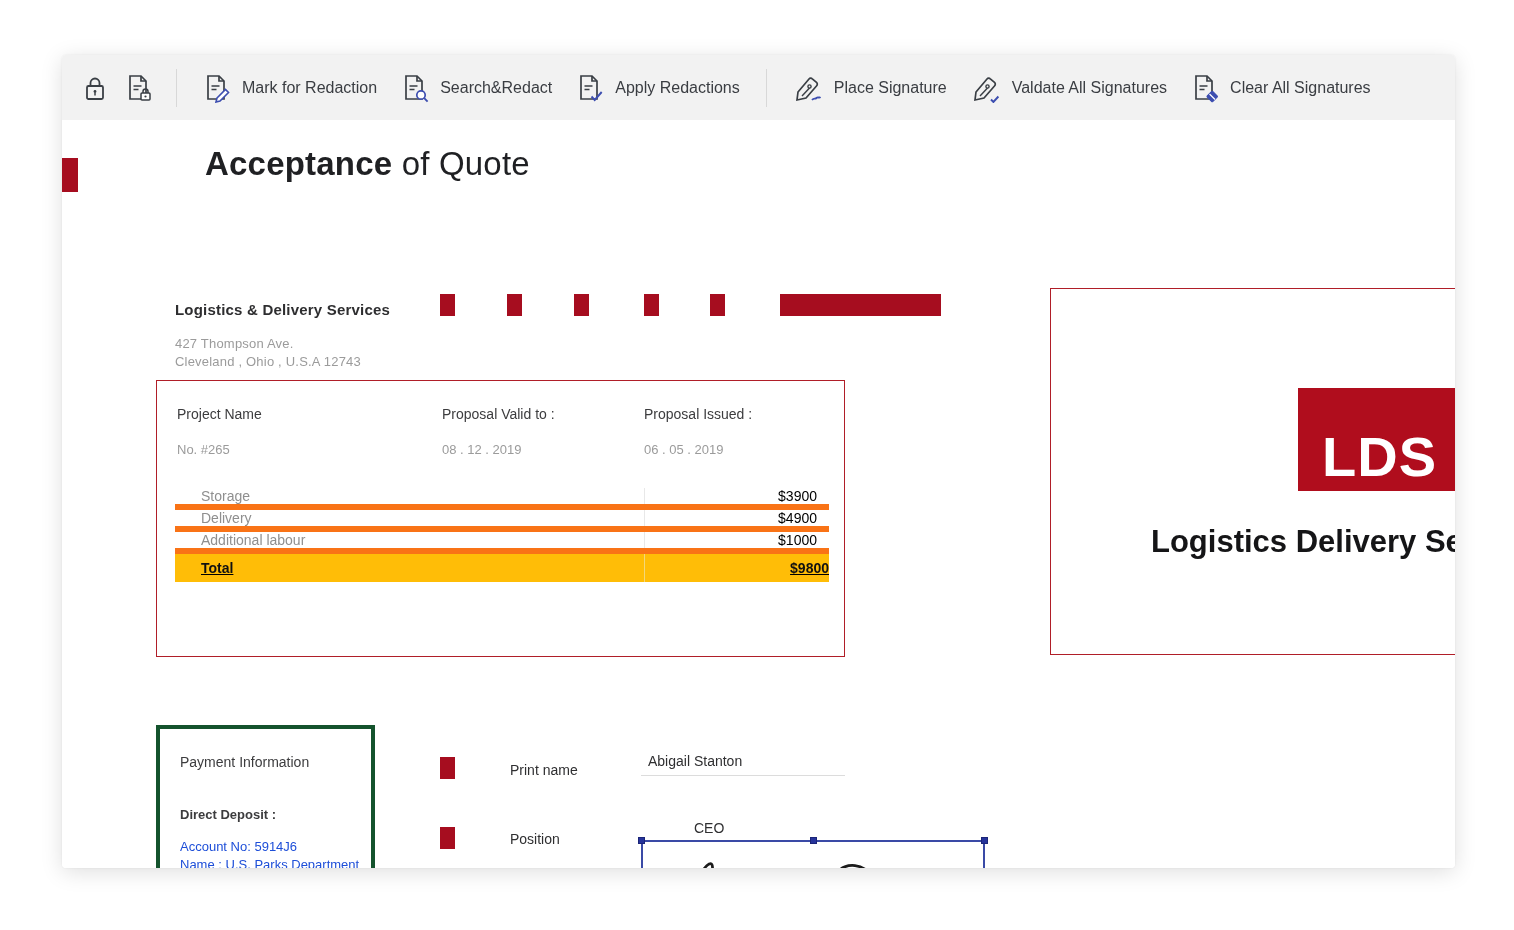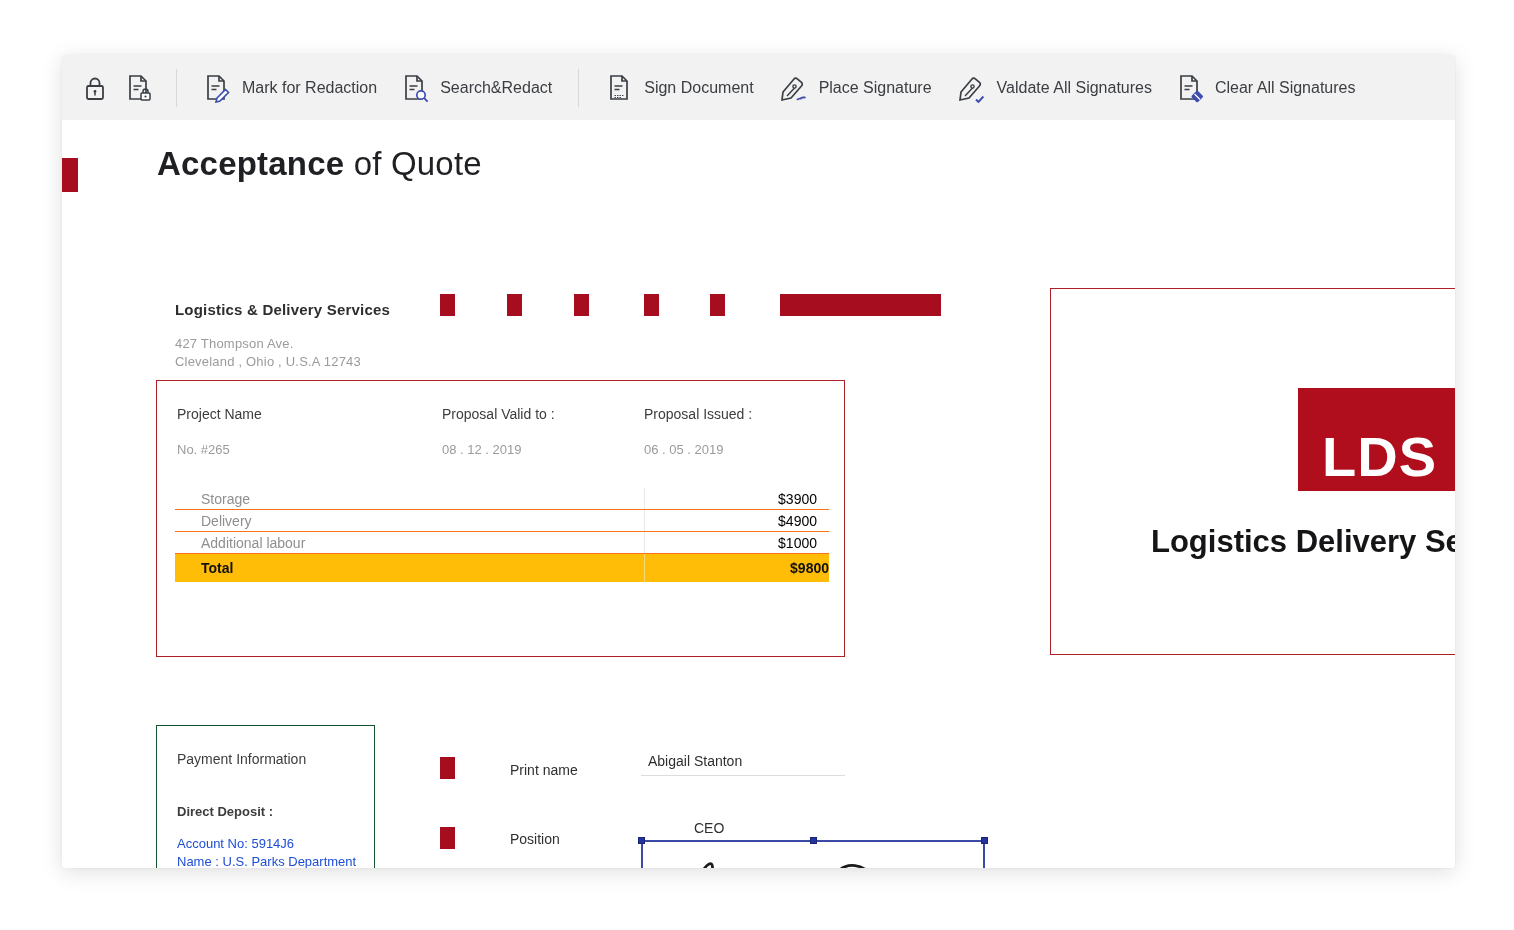--- a/index.html
+++ b/index.html
@@ -16,40 +16,40 @@
     background:#f2f2f2; display:flex; align-items:center; padding:0 12px;
   }
   .tb-btn { display:flex; align-items:center; gap:9px; padding:6px 12px; cursor:pointer; border-radius:3px; }
   .tb-label { font-size:16px; color:#3a3d42; white-space:nowrap; }
   .tb-sep { width:1px; height:38px; background:#d8d8d8; margin:0 14px; }
   .icon { display:block; }
   
   .doc { position:absolute; left:0; top:65px; width:1393px; height:748px; background:#ffffff; overflow:hidden; }
   .abs { position:absolute; }
   .accent-rect { background:#A60D1F; }
-  .title { font-size:33px; color:#1f2023; letter-spacing:0.2px; }
+  .title { font-size:33px; color:#1f2023; letter-spacing:0.2px;margin-left:48px; }
   .title b { font-weight:700; }
   .company { font-size:15px; font-weight:700; color:#2e2e30; letter-spacing:0.2px; }
   .addr { font-size:13px; color:#9b9b9b; letter-spacing:0.2px; }
   .red-mark { background:#A60D1F; }
   .proposal-box { border:1px solid #B01E28; background:#fff; }
   .p-label { font-size:14px; color:#3c3c3e; }
   .p-value { font-size:13px; color:#9b9b9b; }
   .inv-table { position:absolute; left:18px; top:107px; width:654px; }
   .inv-head { height:26px; background:#A60D1F; color:#ffffff; font-size:13.5px; font-weight:700;
               display:flex; align-items:center; padding-left:26px; }
-  .inv-row { height:22px; display:flex; align-items:center; border-bottom:1px solid #f97316; position:relative; }
+  .inv-row { height:22px; display:flex; align-items:center; border-bottom:6px solid #f97316; position:relative; }
   .inv-row .cell-item { flex:0 0 469px; padding-left:26px; font-size:14px; color:#8f8f8f; }
   .inv-row .cell-price { flex:1; text-align:right; padding-right:12px; font-size:14px; color:#000000; }
   .inv-row .vdiv { position:absolute; left:469px; top:0; bottom:0; width:1px; background:#e8e8e8; }
-  .inv-total { height:28px; background:#FFBD07; display:flex; align-items:center; border-bottom:none; }
+  .inv-total { height:28px; background:#FFBD07; display:flex; align-items:center; border-bottom:none;text-decoration:underline; }
   .inv-total .cell-item { font-size:14px; font-weight:700; color:#111; flex:0 0 469px; padding-left:26px; }
   .inv-total .cell-price { flex:1; text-align:right; padding-right:0; font-size:14px; font-weight:700; color:#111; }
   .inv-total .vdiv { position:absolute; left:469px; top:0; bottom:0; width:1px; background:#f3d77a; }
-  .payment-box { border:1px solid #14532d; background:#fff; }
+  .payment-box { border:4px solid #14532d; background:#fff; }
   .pay-title { font-size:14px; color:#3c3c3e; }
   .pay-sub { font-size:13px; font-weight:700; color:#3c3c3e; }
   .pay-line { font-size:13px; color:#1d4ed8; }
   .sign-label { font-size:14px; color:#2f2f31; }
   .sign-value { font-size:14px; color:#2f2f31; }
   .field-line { height:1px; background:#dcdcdc; }
   .sel-box { border:2px solid #3A4AA6; background:transparent; }
   .handle { position:absolute; width:7px; height:7px; background:#26339B; border:1px solid #1b2578; }
   .lds-panel { border:1px solid #B01E28; background:#fff; }
   .lds-block { position:absolute; background:#B00D1D; display:flex; align-items:center; }
@@ -100,32 +100,32 @@
         <svg class="icon" width="30" height="30" viewBox="0 0 30 30">
           <path d="M5 3 h11 l5 5 v18 h-16 z" fill="none" stroke="#3a3f45" stroke-width="1.7"></path>
           <path d="M16 3 v5 h5" fill="none" stroke="#3a3f45" stroke-width="1.7"></path>
           <path d="M8.5 13 h8 M8.5 16.5 h5" stroke="#3a3f45" stroke-width="1.5"></path>
           <circle cx="20" cy="22" r="4.2" fill="#ffffff" stroke="#3D4EB0" stroke-width="1.7"></circle>
           <path d="M23.2 25.2 l3.4 3.4" stroke="#3D4EB0" stroke-width="1.9"></path>
         </svg>
         <span class="tb-label">Search&amp;Redact</span>
       </div>
 
+      <div class="tb-btn">
+        <svg class="icon" width="30" height="30" viewBox="0 0 30 30">
+          <path d="M5 3 h11 l5 5 v18 h-16 z" fill="none" stroke="#3a3f45" stroke-width="1.7"></path>
+          <path d="M16 3 v5 h5" fill="none" stroke="#3a3f45" stroke-width="1.7"></path>
+          <path d="M8.5 13 h8 M8.5 16.5 h5" stroke="#3a3f45" stroke-width="1.5"></path>
+          <path d="M15.5 23.5 l3.2 3.5 l7 -8" fill="none" stroke="#3D4EB0" stroke-width="1.9"></path>
+        </svg>
+        <span class="tb-label">Apply Redactions</span>
+      </div>
 
       <div class="tb-sep"></div>
 
-      <div class="tb-btn">
-        <svg class="icon" width="30" height="30" viewBox="0 0 30 30">
-          <path d="M6 3 h11 l5 5 v18 h-16 z" fill="none" stroke="#3a3f45" stroke-width="1.7"></path>
-          <path d="M17 3 v5 h5" fill="none" stroke="#3a3f45" stroke-width="1.7"></path>
-          <path d="M9.5 13 h8 M9.5 16.5 h5" stroke="#3a3f45" stroke-width="1.5"></path>
-          <path d="M9.5 22.5 h1.4 M12 22.5 h1.4 M14.5 22.5 h1.4 M17 22.5 h1.4 M9.5 24.5 h1.4 M12 24.5 h1.4 M14.5 24.5 h1.4" stroke="#3a3f45" stroke-width="1.1"></path>
-        </svg>
-        <span class="tb-label">Sign Document</span>
-      </div>
 
       <div class="tb-btn">
         <svg class="icon" width="32" height="30" viewBox="0 0 32 30">
           <path d="M5 19 L16 6 a2.3 2.3 0 0 1 3.3 -0.2 l4.2 3.6 a2.3 2.3 0 0 1 0.2 3.3 L13 25 l-9 2 z" fill="none" stroke="#3a3f45" stroke-width="1.7"></path>
           <circle cx="16.5" cy="13.5" r="1.6" fill="none" stroke="#3a3f45" stroke-width="1.4"></circle>
           <path d="M16.5 15 L9 23" stroke="#3a3f45" stroke-width="1.4"></path>
           <path d="M19 27 c2 -2.5 3 -0.5 4.5 -2 c1.5 -1.5 2.5 0.5 4 -1" fill="none" stroke="#3D4EB0" stroke-width="1.8"></path>
         </svg>
         <span class="tb-label">Place Signature</span>
       </div>

